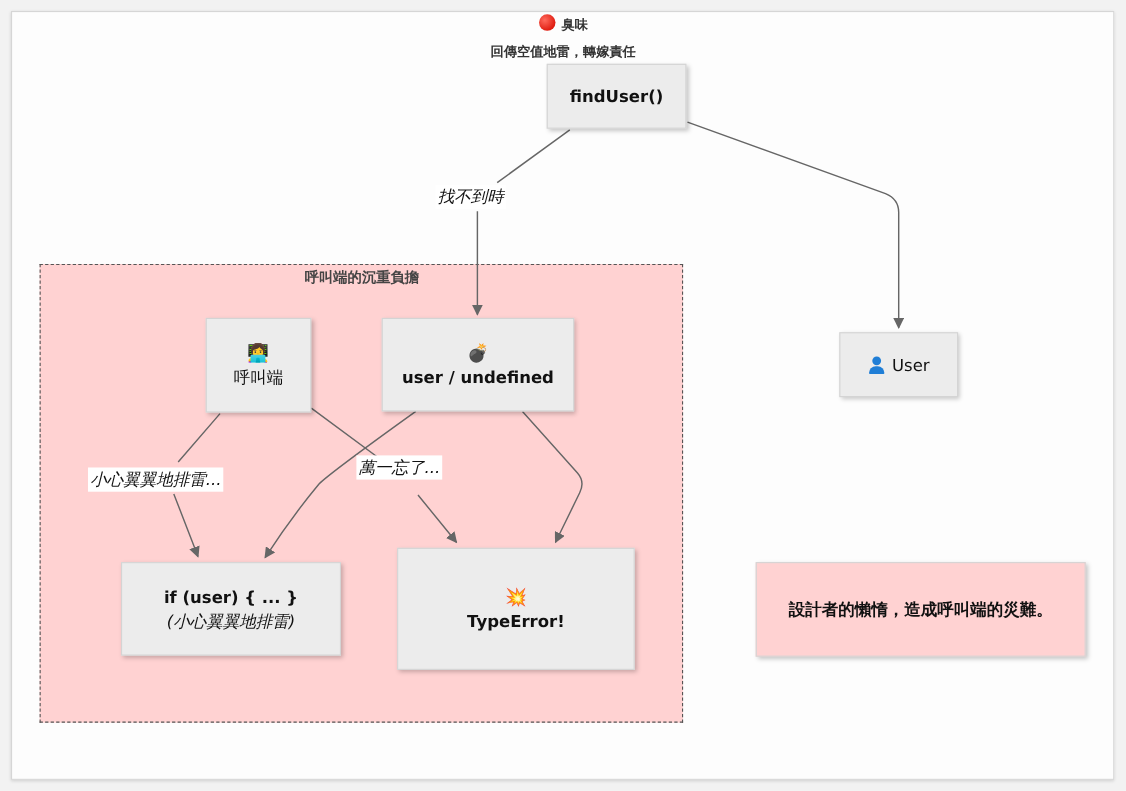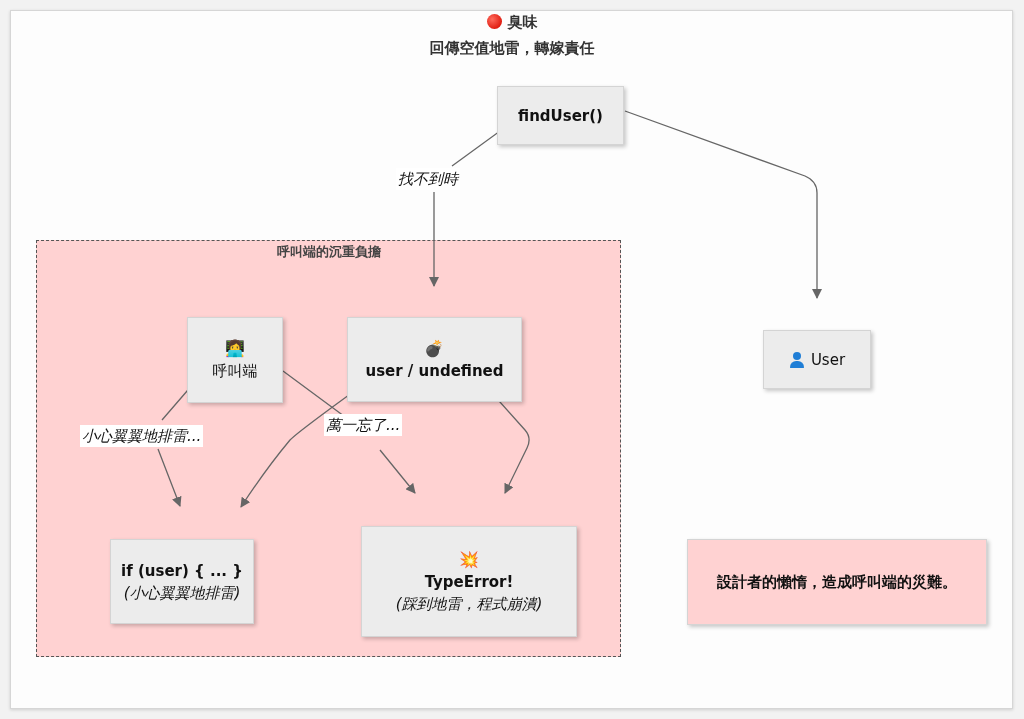--- a/index.html
+++ b/index.html
@@ -8,42 +8,42 @@
       background:#f2f2f2;
       font-family:"DejaVu Sans", "Liberation Sans", sans-serif;
     }
     .frame {
       position:absolute; left:10px; top:10px; width:1001px; height:697px;
       background:#fdfdfd; border:1px solid #d6d6d6;
       box-shadow:0 1px 3px rgba(0,0,0,0.15);
     }
     .title {
       position:absolute; left:0; width:1024px; text-align:center;
-      font-weight:bold; font-size:15px; color:#333;
+      font-weight:bold; font-size:12px; color:#333;
     }
     .title .dot {
       display:inline-block; width:15px; height:15px; border-radius:50%;
       background:radial-gradient(circle at 35% 35%, #ff6a5c, #e01e12 70%);
       vertical-align:-2px; margin-right:6px;
     }
     .cluster {
       position:absolute; left:36px; top:240px; width:585px; height:417px;
       background:#ffd2d2; border:1.5px dashed #555;
       box-sizing:border-box;
     }
     .cluster-label {
       position:absolute; left:0; top:243px; width:658px; text-align:center;
       font-weight:bold; font-size:13px; color:#444;
     }
     .node {
       position:absolute; box-sizing:border-box;
       background:#ececec; border:1px solid #d4d4d4;
       box-shadow:2px 2px 4px rgba(0,0,0,0.22);
       display:flex; flex-direction:column; align-items:center; justify-content:center;
-      text-align:center; color:#111; font-size:15px; line-height:22px;margin-top:28px;
+      text-align:center; color:#111; font-size:15px; line-height:22px;
     }
     .node.note { background:#ffd2d2; }
     .bold { font-weight:bold; }
     .ital { font-style:italic; }
     .emoji { font-size:16px; line-height:22px; }
     .edge-label {
       position:absolute; background:#fff; color:#111; font-size:15px;
       padding:1px 2px; line-height:20px; white-space:nowrap;font-style:italic;
     }
     svg.edges { position:absolute; left:0; top:0; }
@@ -105,26 +105,25 @@
 <div class="node" style="left:187px; top:289px; width:96px; height:86px;">
   <span class="emoji">👩‍💻</span>
   <span>呼叫端</span>
 </div>
 
 <div class="node" style="left:347px; top:289px; width:175px; height:85px;">
   <span class="emoji">💣</span>
   <span class="bold">user / undefined</span>
 </div>
 
-<div class="node" style="left:110px; top:511px; width:144px; height:85px;">
+<div class="node" style="left:110px; top:511px; width:200px; height:85px;">
   <span class="bold">if (user) { ... }</span>
   <span class="ital">(小心翼翼地排雷)</span>
 </div>
 
 <div class="node" style="left:361px; top:498px; width:216px; height:111px;">
   <span class="emoji">💥</span>
   <span class="bold">TypeError!</span>
-  <span class="ital">(踩到地雷，程式崩潰)</span>
 </div>
 
 <div class="node note" style="left:687px; top:511px; width:300px; height:86px; padding:0 20px; line-height:28px;">
   <span class="bold">設計者的懶惰，造成呼叫端的災難。</span>
 </div>
 
 </body></html>

